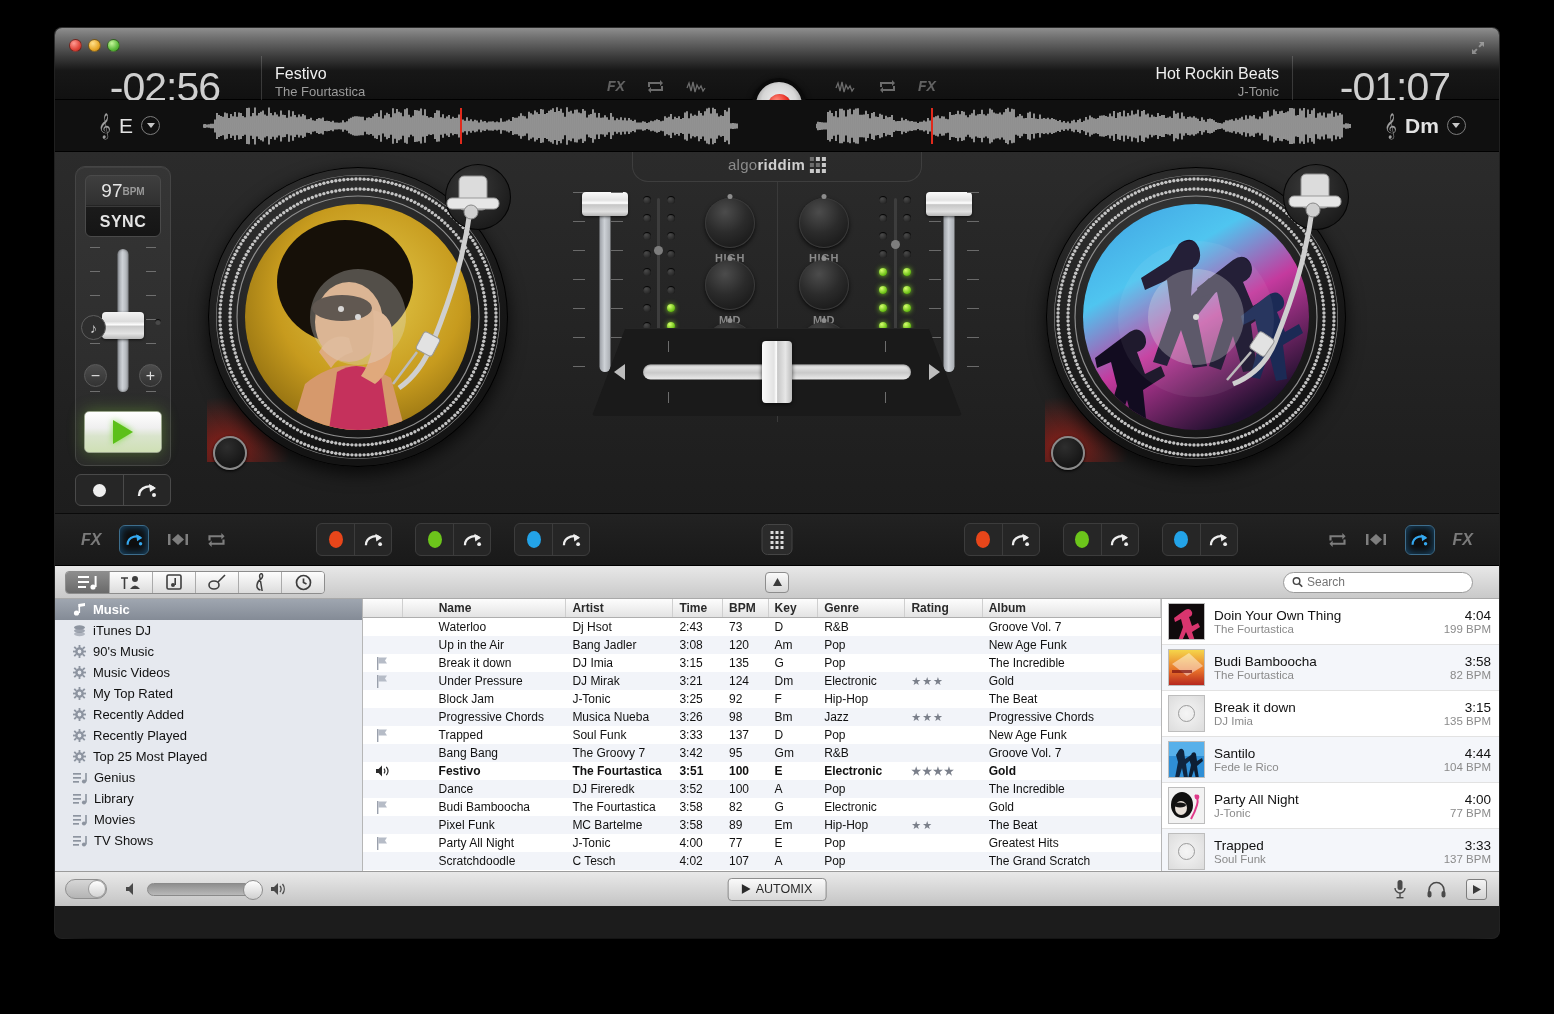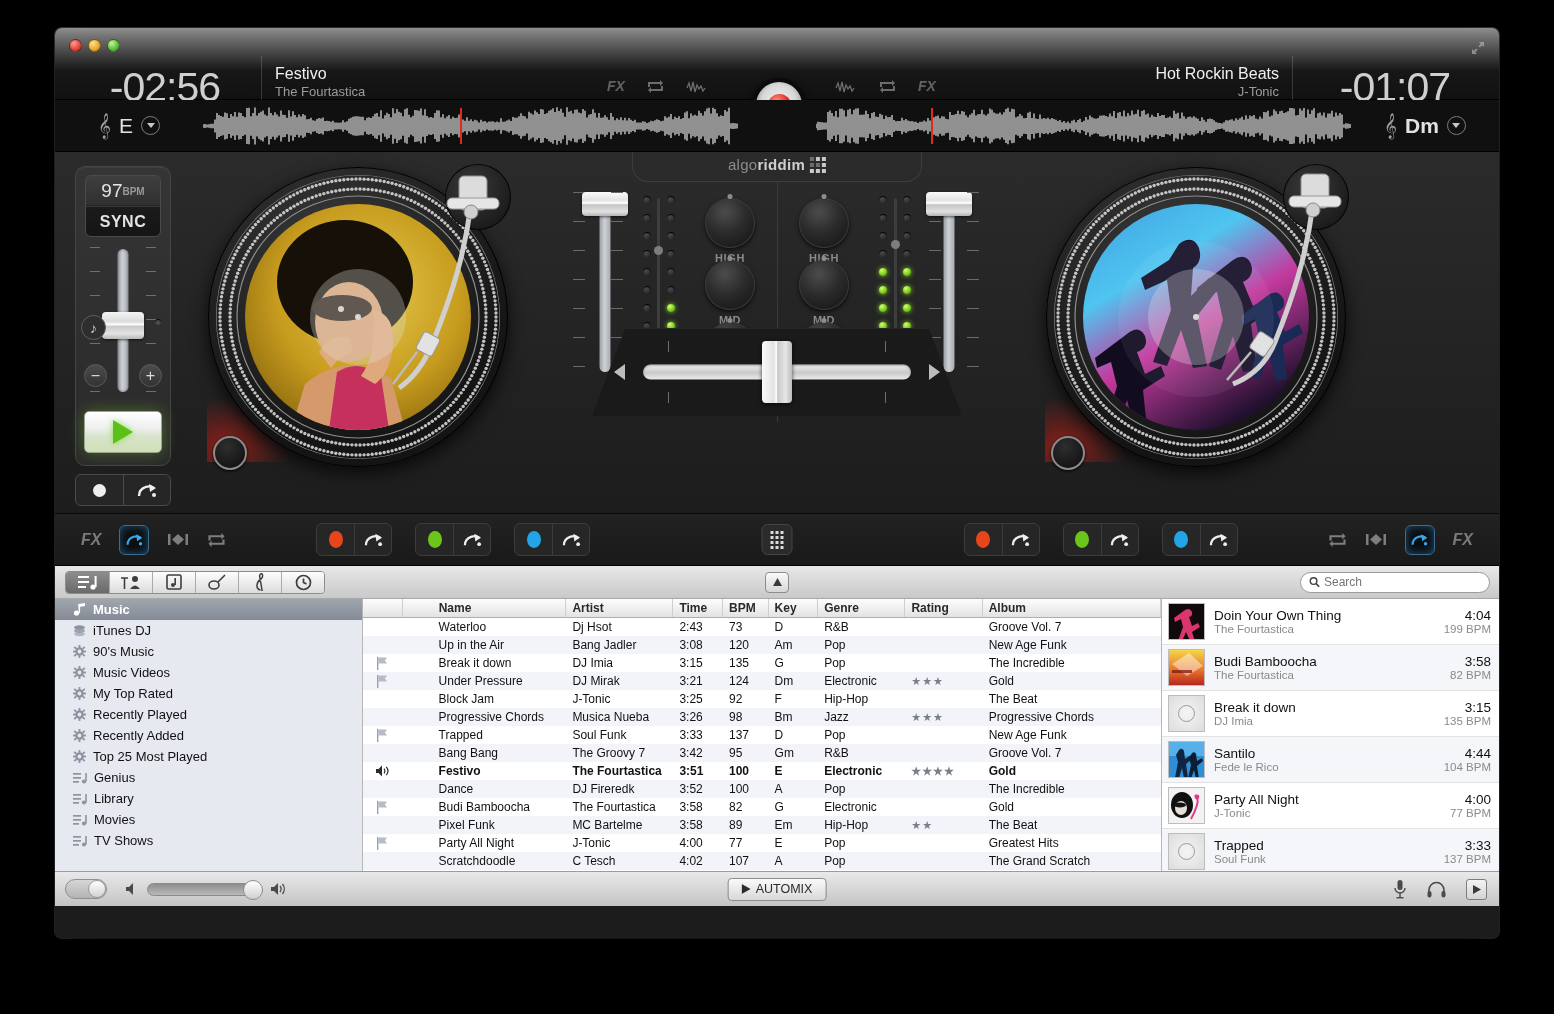--- a/index.html
+++ b/index.html
@@ -230,21 +230,21 @@
   .libtop { height: 33px; background: linear-gradient(to bottom, #e8e8e8, #c9c9c9);
     border-bottom: 1px solid #a9a9a9; display: flex; align-items: center; position: relative; }
   .segctl { margin-left: 10px; display: flex; height: 23px; border: 1px solid #8d8d8d; border-radius: 4px; overflow: hidden; }
   .segctl > div { width: 43px; display: flex; align-items: center; justify-content: center;
     background: linear-gradient(to bottom, #fdfdfd, #dcdcdc); }
   .segctl > div + div { border-left: 1px solid #aaa; }
   .segctl > div.sel { background: linear-gradient(to bottom, #8d8d8d, #6a6a6a); }
   .collapse-btn { position: absolute; left: 50%; transform: translateX(-50%);
     width: 24px; height: 21px; border: 1px solid #8d8d8d; border-radius: 4px;
     background: linear-gradient(to bottom, #fafafa, #d6d6d6); display: flex; align-items: center; justify-content: center; }
-  .searchbox { position: absolute; right: 9px; width: 190px; height: 21px; border-radius: 11px;
+  .searchbox { position: absolute; right: 26px; width: 190px; height: 21px; border-radius: 11px;
     background: #fff; border: 1px solid #9b9b9b; display: flex; align-items: center; padding: 9px 8px; gap: 4px; }
   .searchbox input { border: none; outline: none; font-size: 12px; color: #333; background: transparent; width: 100%;
     font-family: "Liberation Sans", sans-serif; }
 
   .libbody { flex: 1; display: flex; min-height: 0; }
   .sidebar { width: 308px; background: #e6e9ef; border-right: 1px solid #b6b6b6; overflow: hidden; }
   .sb-item { height: 21px; display: flex; align-items: center; gap: 7px; padding-left: 18px; font-size: 13px; color: #111; }
   .sb-item.sel { background: linear-gradient(to bottom, #9fa6b0, #848b96); color: #fff; font-weight: bold; }
 
   .tracklist { flex: 1; background: #fff; overflow: hidden; position: relative; }
@@ -1766,39 +1766,39 @@
                   <rect x="5.6" y="10" width="1.8" height="3"></rect>
                   <rect x="0" y="5.6" width="3" height="1.8"></rect>
                   <rect x="10" y="5.6" width="3" height="1.8"></rect>
                   <rect x="1.4" y="1.4" width="1.8" height="3" transform="rotate(-45 2.3 2.9)"></rect>
                   <rect x="9.8" y="8.6" width="1.8" height="3" transform="rotate(-45 10.7 10.1)"></rect>
                   <rect x="9.8" y="1.4" width="1.8" height="3" transform="rotate(45 10.7 2.9)"></rect>
                   <rect x="1.4" y="8.6" width="1.8" height="3" transform="rotate(45 2.3 10.1)"></rect>
                 </g>
               </svg>
             </span>
-     <span>Recently Played</span>
+     <span>Recently Added</span>
    </div>
           <div class="sb-item ">
      <span style="display:flex">
               <svg width="13" height="13" viewBox="0 0 13 13">
                 <circle cx="6.5" cy="6.5" r="3.1" fill="none" stroke="#8d94a0" stroke-width="2.4"></circle>
                 <g fill="#8d94a0">
                   <rect x="5.6" y="0" width="1.8" height="3"></rect>
                   <rect x="5.6" y="10" width="1.8" height="3"></rect>
                   <rect x="0" y="5.6" width="3" height="1.8"></rect>
                   <rect x="10" y="5.6" width="3" height="1.8"></rect>
                   <rect x="1.4" y="1.4" width="1.8" height="3" transform="rotate(-45 2.3 2.9)"></rect>
                   <rect x="9.8" y="8.6" width="1.8" height="3" transform="rotate(-45 10.7 10.1)"></rect>
                   <rect x="9.8" y="1.4" width="1.8" height="3" transform="rotate(45 10.7 2.9)"></rect>
                   <rect x="1.4" y="8.6" width="1.8" height="3" transform="rotate(45 2.3 10.1)"></rect>
                 </g>
               </svg>
             </span>
-     <span>Recently Added</span>
+     <span>Recently Played</span>
    </div>
           <div class="sb-item ">
      <span style="display:flex">
               <svg width="13" height="13" viewBox="0 0 13 13">
                 <circle cx="6.5" cy="6.5" r="3.1" fill="none" stroke="#8d94a0" stroke-width="2.4"></circle>
                 <g fill="#8d94a0">
                   <rect x="5.6" y="0" width="1.8" height="3"></rect>
                   <rect x="5.6" y="10" width="1.8" height="3"></rect>
                   <rect x="0" y="5.6" width="3" height="1.8"></rect>
                   <rect x="10" y="5.6" width="3" height="1.8"></rect>

